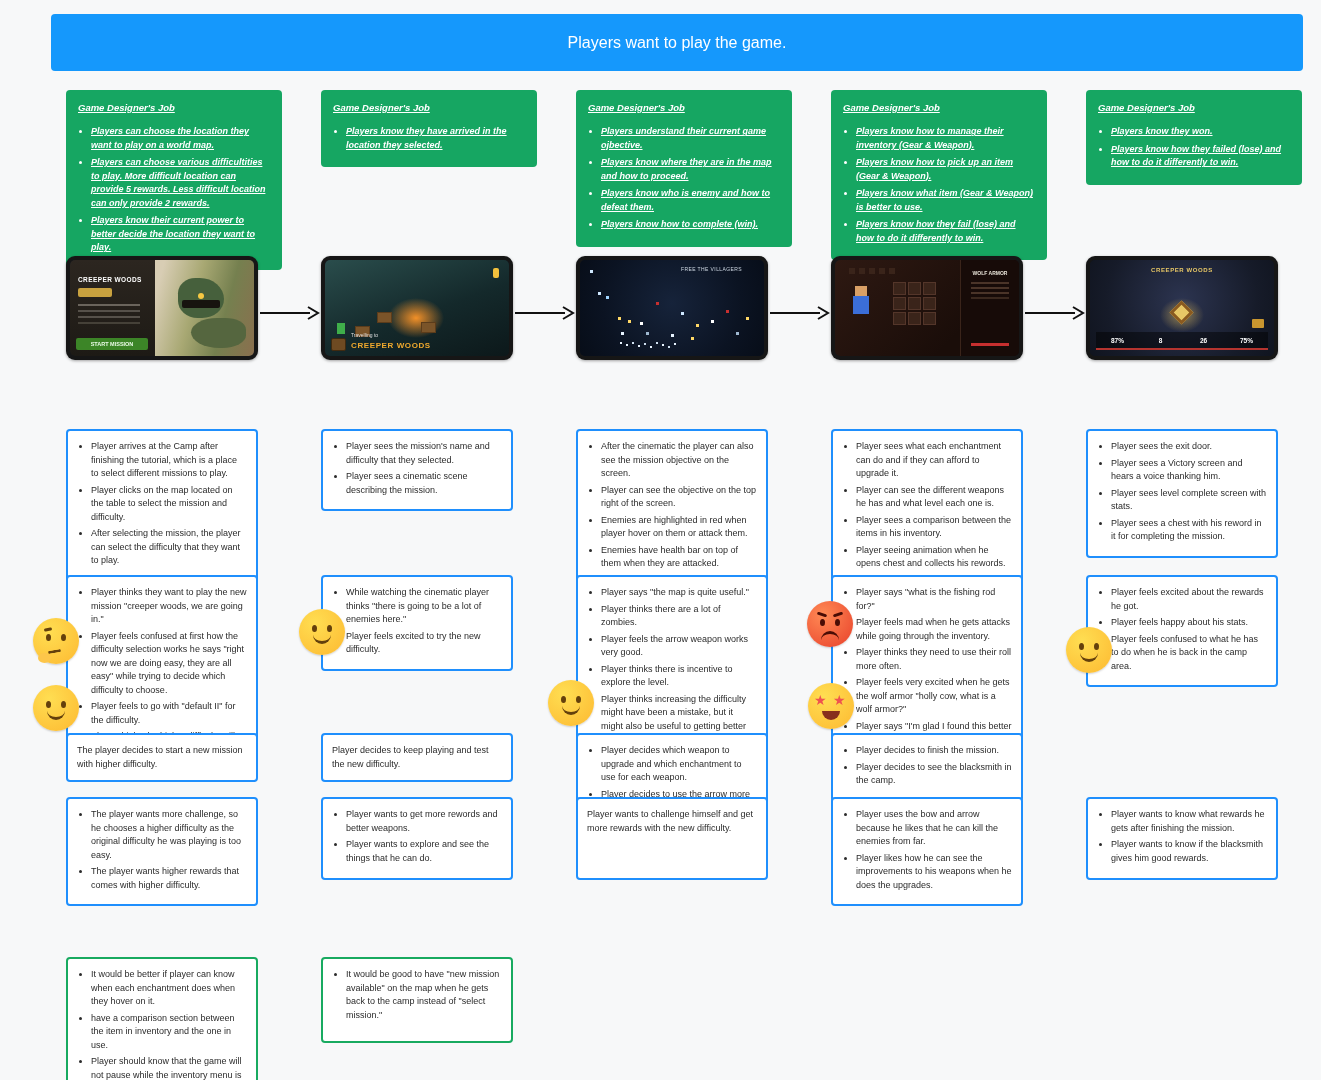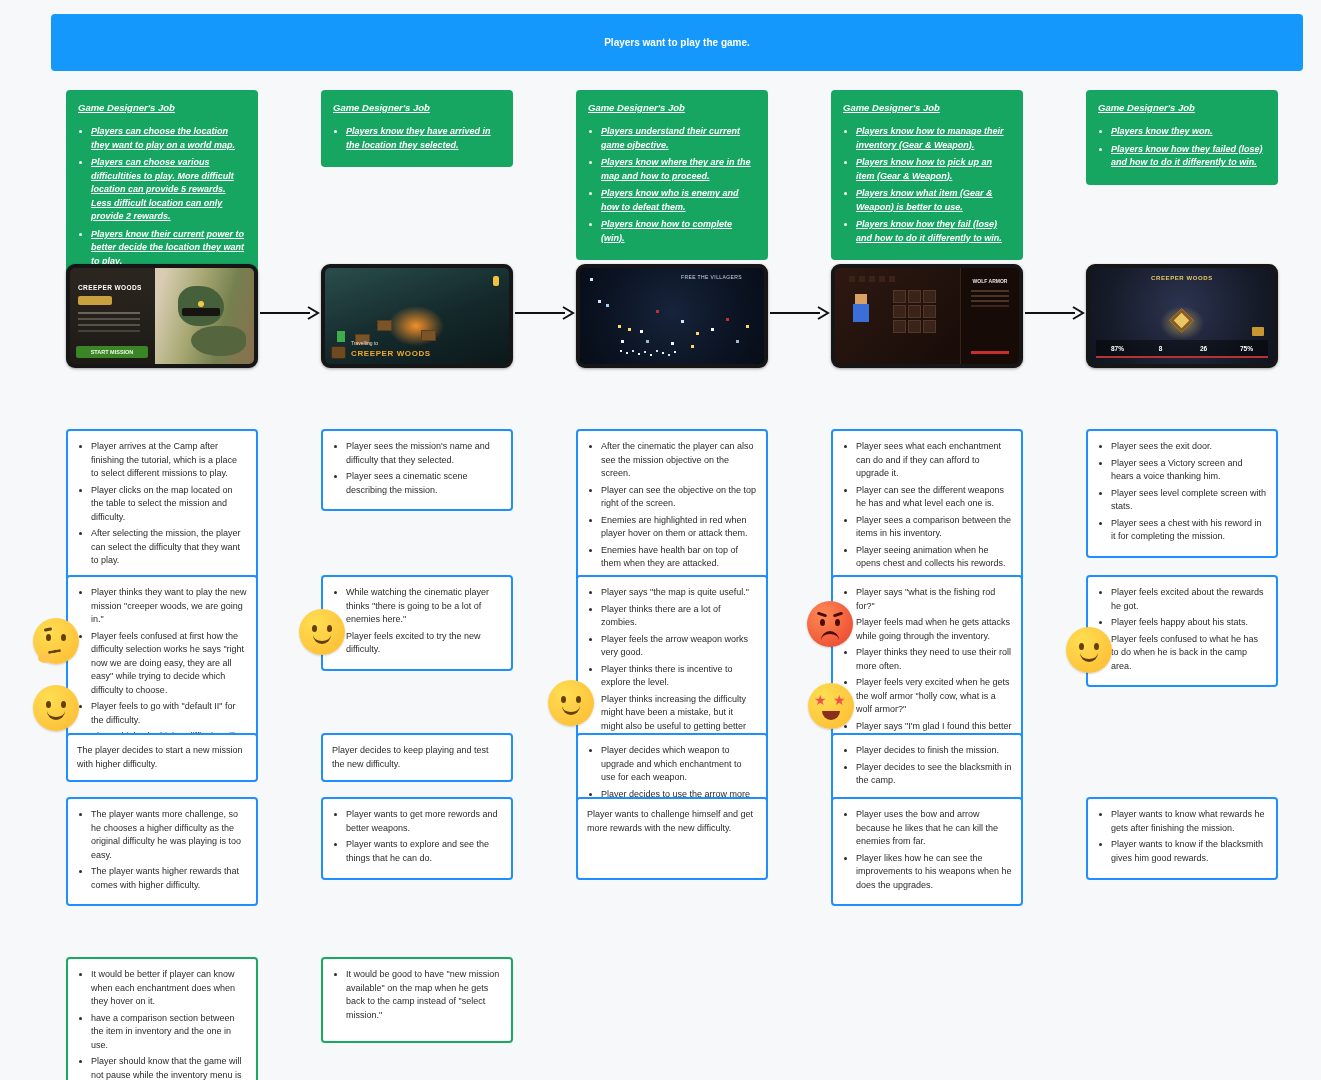--- a/index.html
+++ b/index.html
@@ -1,37 +1,37 @@
 <!DOCTYPE html>
 <html><head>
 <meta charset="utf-8">
 <style>
   html,body{margin:0;padding:0;background:#f7f8f9;}
   #board{position:relative;width:1321px;height:1080px;background:#f7f8f9;overflow:hidden;
          font-family:"Liberation Sans",sans-serif;color:#2b2b2b;}
   
   .banner{position:absolute;left:51px;top:14px;width:1252px;height:57px;background:#1598fc;
           border-radius:4px;display:flex;align-items:center;justify-content:center;}
-  .banner-text{color:#fff;font-size:10px;font-weight:700;}
+  .banner-text{color:#fff;font-size:16px;font-weight:400;}
   
   .row{position:absolute;left:66px;width:1212px;display:grid;
        grid-template-columns:repeat(5,192px);column-gap:63px;align-items:start;}
-  .r-jobs{top:90px;} .r-shots{top:264px;} .r-actions{top:429px;} .r-thoughts{top:575px;}
+  .r-jobs{top:90px;} .r-shots{top:256px;} .r-actions{top:429px;} .r-thoughts{top:575px;}
   .r-decision{top:733px;} .r-wants{top:797px;} .r-improve{top:957px;}
   
   .card{box-sizing:border-box;width:192px;background:#fff;border-radius:4px;padding:9px 9px;
         font-size:9px;line-height:1.5;}
   .blue{border:2px solid #1f8ffd;}
   .greenline{border:2px solid #18aa60;}
   .plain{display:flex;align-items:flex-start;}
   .minD{min-height:46px;} .minW{min-height:83px;} .minI{min-height:86px;}
   ul.blist{margin:0;padding-left:14px;}
   ul.blist li{margin:0 0 3px 0;}
   
-  .job{box-sizing:border-box;width:192px;background:#16a662;border-radius:4px;color:#fff;
+  .job{box-sizing:border-box;width:216px;background:#16a662;border-radius:4px;color:#fff;
        padding:11px 12px;font-size:9px;line-height:1.5;}
   .job-title{font-style:italic;font-weight:700;text-decoration:underline;font-size:9.5px;margin-bottom:10px;}
   .job ul{margin:0;padding-left:13px;}
   .job li{font-style:italic;font-weight:600;text-decoration:underline;margin:0 0 4px 0;}
   
   .shot{box-sizing:border-box;width:192px;height:104px;background:#161616;border-radius:9px;
         padding:4px;box-shadow:0 1px 3px rgba(0,0,0,.35);}
   .screen{position:relative;width:100%;height:100%;border-radius:5px;overflow:hidden;background:#0d1420;}
   
   .s1-left{position:absolute;left:0;top:0;width:46%;height:100%;

